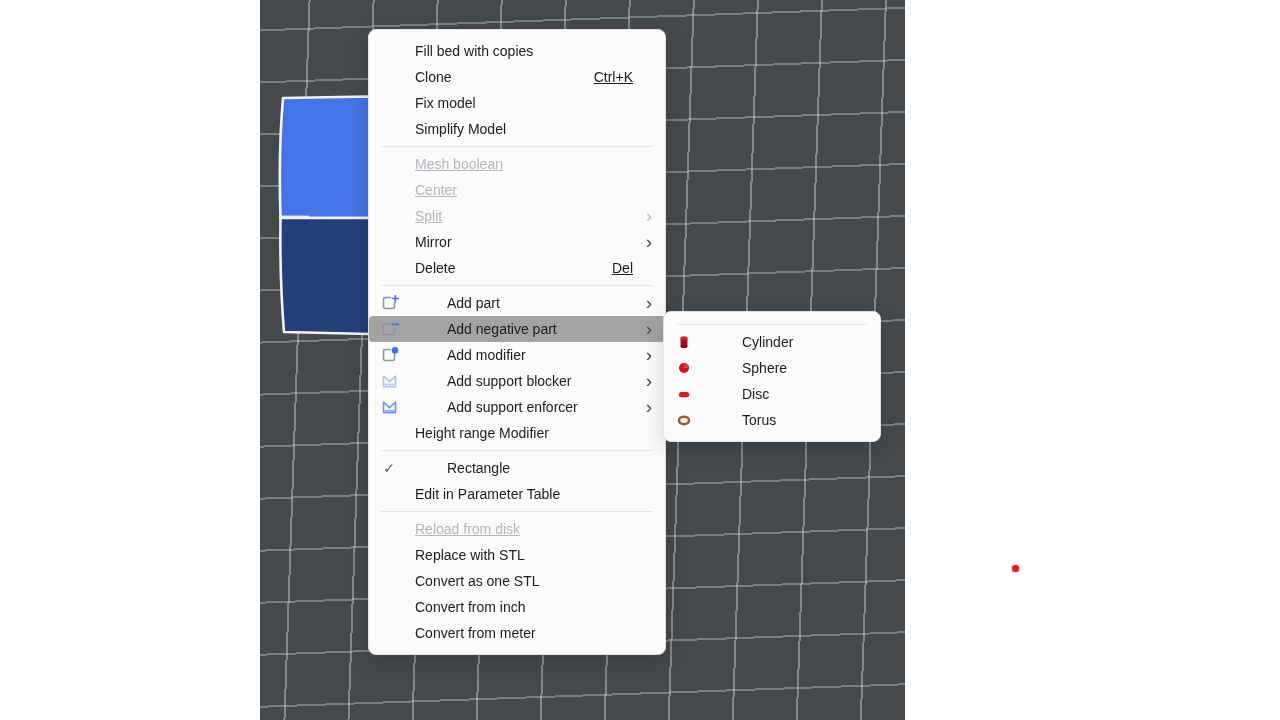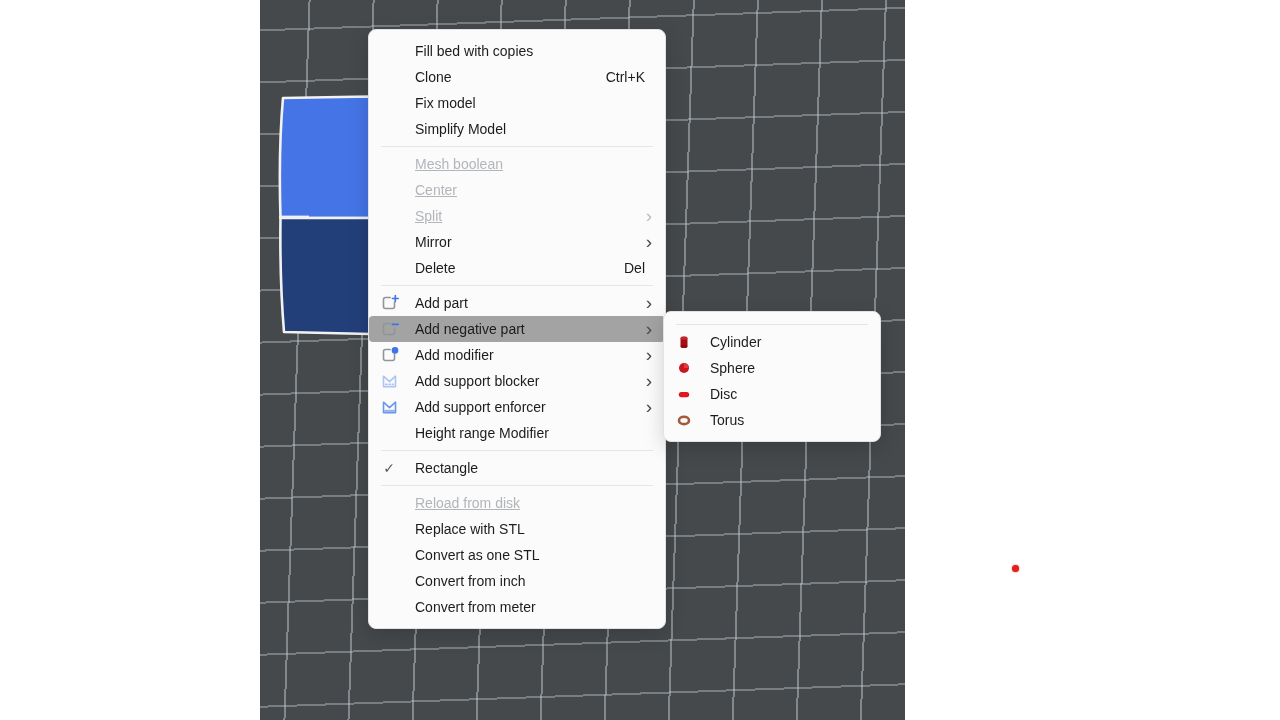--- a/index.html
+++ b/index.html
@@ -20,29 +20,29 @@
   .model { position:absolute; left:278px; top:94px; z-index:2; }
 
   
   .menu { position:absolute; background:#fbfbfb; border:1px solid #e2e2e4;
           border-radius:8px; box-shadow:0 6px 20px rgba(0,0,0,.16);
           padding:8px 0; font-size:14px; color:#1c1c1c; z-index:10; }
   .ctx  { left:368px; top:29px;  width:298px; }
   .sub  { left:663px; top:311px; width:218px; z-index:11; }
 
   .mi { position:relative; height:26px; display:flex; align-items:center;
-        padding:0 2px 0 46px; white-space:nowrap; cursor:default; }
-  .mi.has-ic { padding-left:10px; }
+        padding:0 14px 0 46px; white-space:nowrap; cursor:default; }
+  .mi.has-ic { padding-left:10px;gap:32px; }
   .mi .ic { width:20px; height:20px; margin-right:16px; flex:0 0 20px;
             display:flex; align-items:center; justify-content:center; }
   .mi .ic svg { display:block; }
   .mi .ic.chk { font-size:14px; color:#5a5a5a; }
   .mi.hl { background:#a3a3a3; border-radius:4px; }
   .mi.disabled { color:#b2b5ba;text-decoration:underline; }
-  .mi .sc { margin-left:auto; padding-right:18px; }
+  .mi .sc { margin-left:auto; padding-right:18px;text-decoration:underline; }
   .mi .arrow { position:absolute; right:13px; top:50%; transform:translateY(-54%);
                font-size:19px; line-height:1; color:#4a4a4a; }
   .mi.disabled .arrow { color:#b9bcc1; }
   .sep { height:1px; background:#e5e5e7; margin:4px 12px; }
 
   
   .marker-dot { position:absolute; left:1012px; top:565px; width:7px; height:7px;
                 border-radius:50%; background:#df2020;
                 box-shadow:0 0 2px rgba(223,32,32,.75); z-index:3; }
 </style>
@@ -158,20 +158,23 @@
     <div class="mi">
       <span class="lbl">Height range Modifier</span>
     </div>
 
     <div class="sep"></div>
 
     <div class="mi has-ic">
       <span class="ic chk">✓</span>
       <span class="lbl">Rectangle</span>
     </div>
+    <div class="mi">
+      <span class="lbl">Edit in Parameter Table</span>
+    </div>
 
     <div class="sep"></div>
 
     <div class="mi disabled">
       <span class="lbl">Reload from disk</span>
     </div>
     <div class="mi">
       <span class="lbl">Replace with STL</span>
     </div>
     <div class="mi">

